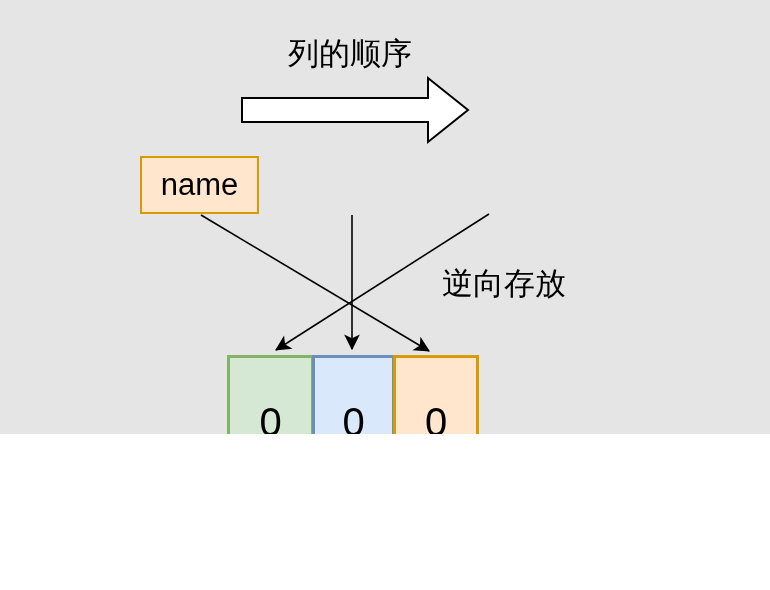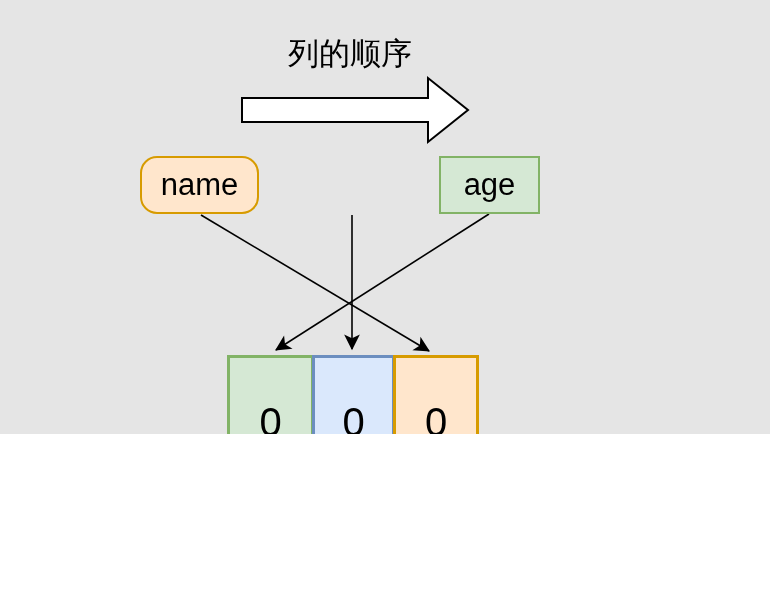--- a/index.html
+++ b/index.html
@@ -53,21 +53,21 @@
     position: absolute;
     top: 156px;
     height: 58px;
     box-sizing: border-box;
     border: 2px solid #000;
     display: flex;
     align-items: center;
     justify-content: center;
     font-size: 31px;
   }
-  .col-name  { left: 140px; width: 119px; background: #FFE6CC; border-color: #D79B00; border-radius: 17px; }
+  .col-name  { left: 140px; width: 119px; background: #FFE6CC; border-color: #D79B00; }
   .col-phone { left: 281px; width: 140px; background: #DAE8FC; border-color: #6C8EBF; }
   .col-age   { left: 439px; width: 101px; background: #D5E8D4; border-color: #82B366; }
   .null-cell {
     position: absolute;
     top: 355px;
     height: 134px;
     box-sizing: border-box;
     border: 3px solid #000;
     display: flex;
     align-items: center;
@@ -97,22 +97,22 @@
     <path d="M201,215 L429,351" stroke="#000000" stroke-width="1.6" fill="none" marker-end="url(#arrowhead)"></path>
 
     <path d="M352,215 L352,349" stroke="#000000" stroke-width="1.6" fill="none" marker-end="url(#arrowhead)"></path>
 
     <path d="M489,214 L276,350" stroke="#000000" stroke-width="1.6" fill="none" marker-end="url(#arrowhead)"></path>
   </svg>
 
   <div class="col-box col-name">name</div>
 
 
-  <div class="col-box col-age">age</div>
 
+  <div class="txt reverse-label">逆向存放</div>
 
   <div class="null-cell cell-1">0</div>
 
   <div class="null-cell cell-2">0</div>
 
   <div class="null-cell cell-3">0</div>
 
 
 </div>
 

